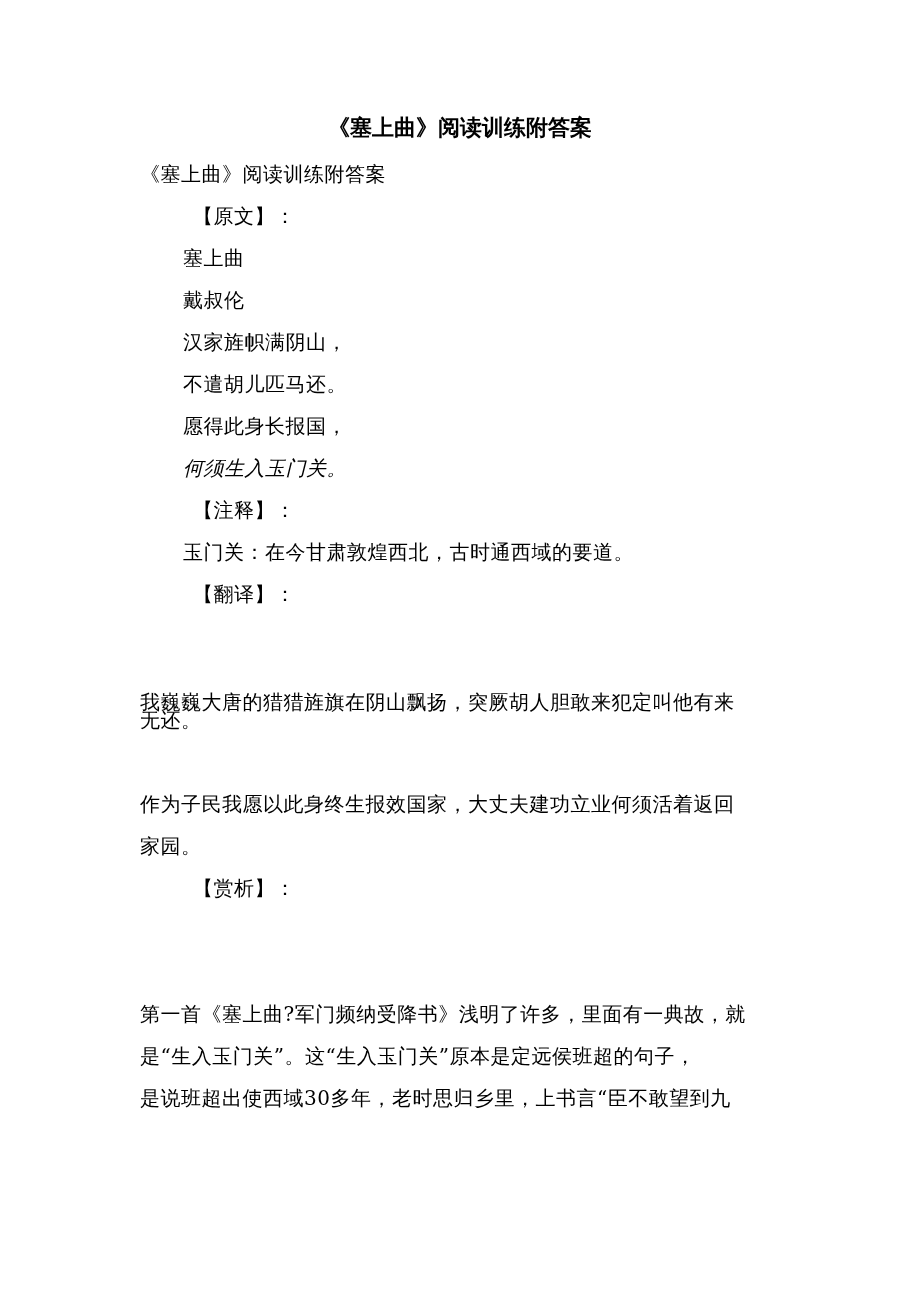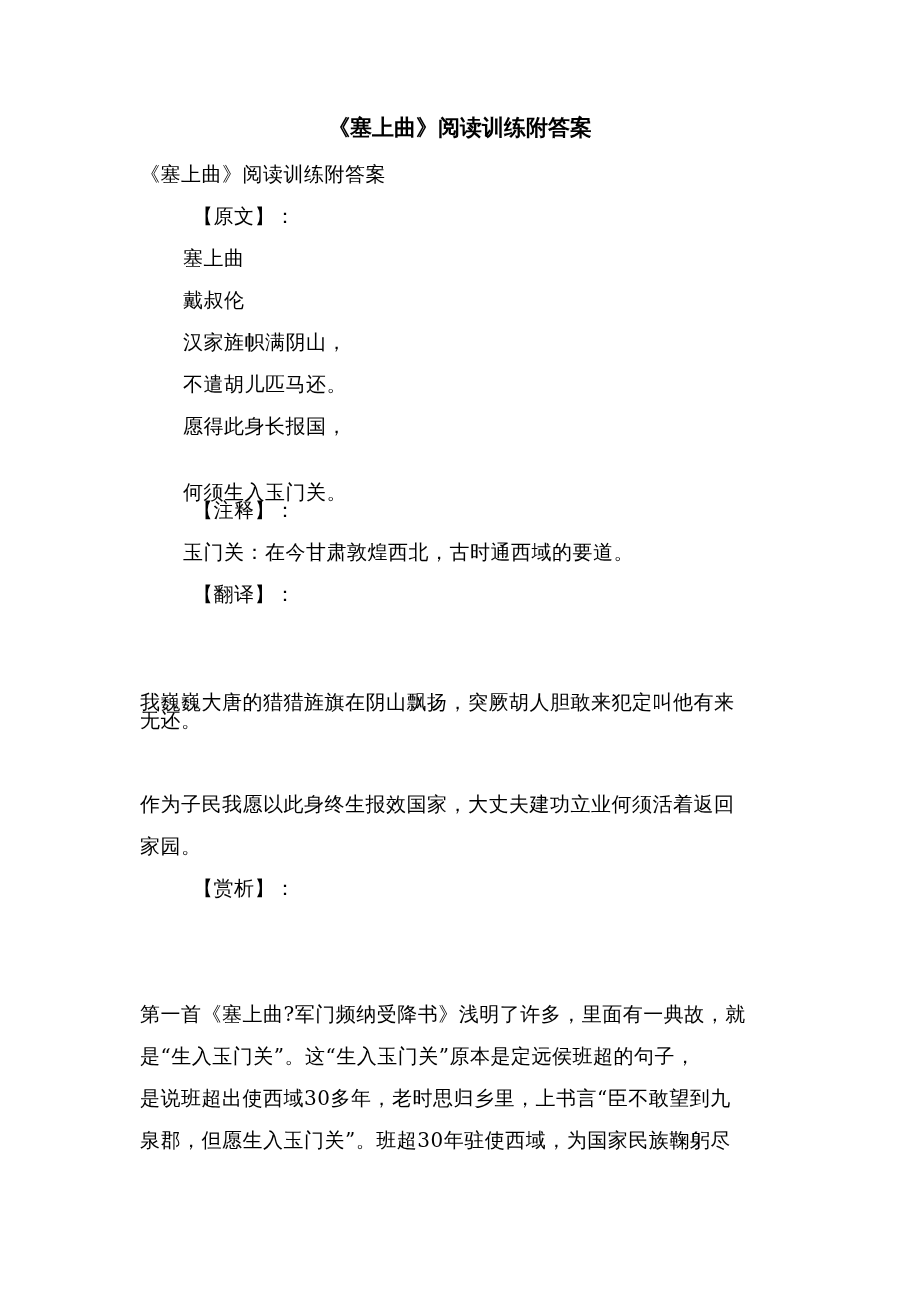--- a/index.html
+++ b/index.html
@@ -52,33 +52,32 @@
   <div class="title">《塞上曲》阅读训练附答案</div>
 
   <div class="line x0" style="top:160px;">《塞上曲》阅读训练附答案</div>
 
   <div class="line x-head" style="top:202px;">【原文】：</div>
   <div class="line x1" style="top:244px;text-align:center;">塞上曲</div>
   <div class="line x1" style="top:286px;">戴叔伦</div>
   <div class="line x1" style="top:328px;">汉家旌帜满阴山，</div>
   <div class="line x1" style="top:370px;">不遣胡儿匹马还。</div>
   <div class="line x1" style="top:412px;">愿得此身长报国，</div>
-  <div class="line x1" style="top:478px;">何须生入玉门关。</div>
+  <div class="line x1" style="top:454px;font-style:italic;">何须生入玉门关。</div>
 
   <div class="line x-head" style="top:496px;">【注释】：</div>
   <div class="line x1" style="top:538px;">玉门关：在今甘肃敦煌西北，古时通西域的要道。</div>
 
   <div class="line x-head" style="top:580px;">【翻译】：</div>
 
   <div class="line x0" style="top:688px;">我巍巍大唐的猎猎旌旗在阴山飘扬，突厥胡人胆敢来犯定叫他有来</div>
   <div class="line x0" style="top:706px;">无还。</div>
 
   <div class="line x0" style="top:790px;">作为子民我愿以此身终生报效国家，大丈夫建功立业何须活着返回</div>
   <div class="line x0" style="top:832px;">家园。</div>
 
   <div class="line x-head" style="top:874px;">【赏析】：</div>
 
   <div class="line x0" style="top:1000px;">第一首《塞上曲?军门频纳受降书》浅明了许多，里面有一典故，就</div>
   <div class="line x0" style="top:1042px;">是“生入玉门关”。这“生入玉门关”原本是定远侯班超的句子，</div>
   <div class="line x0" style="top:1084px;">是说班超出使西域30多年，老时思归乡里，上书言“臣不敢望到九</div>
-  <div class="line x0" style="top:1126px;">泉郡，但愿生入玉门关”。班超30年驻使西域，为国家民族鞠躬尽</div>
 
 </div>
 
 </body></html>

